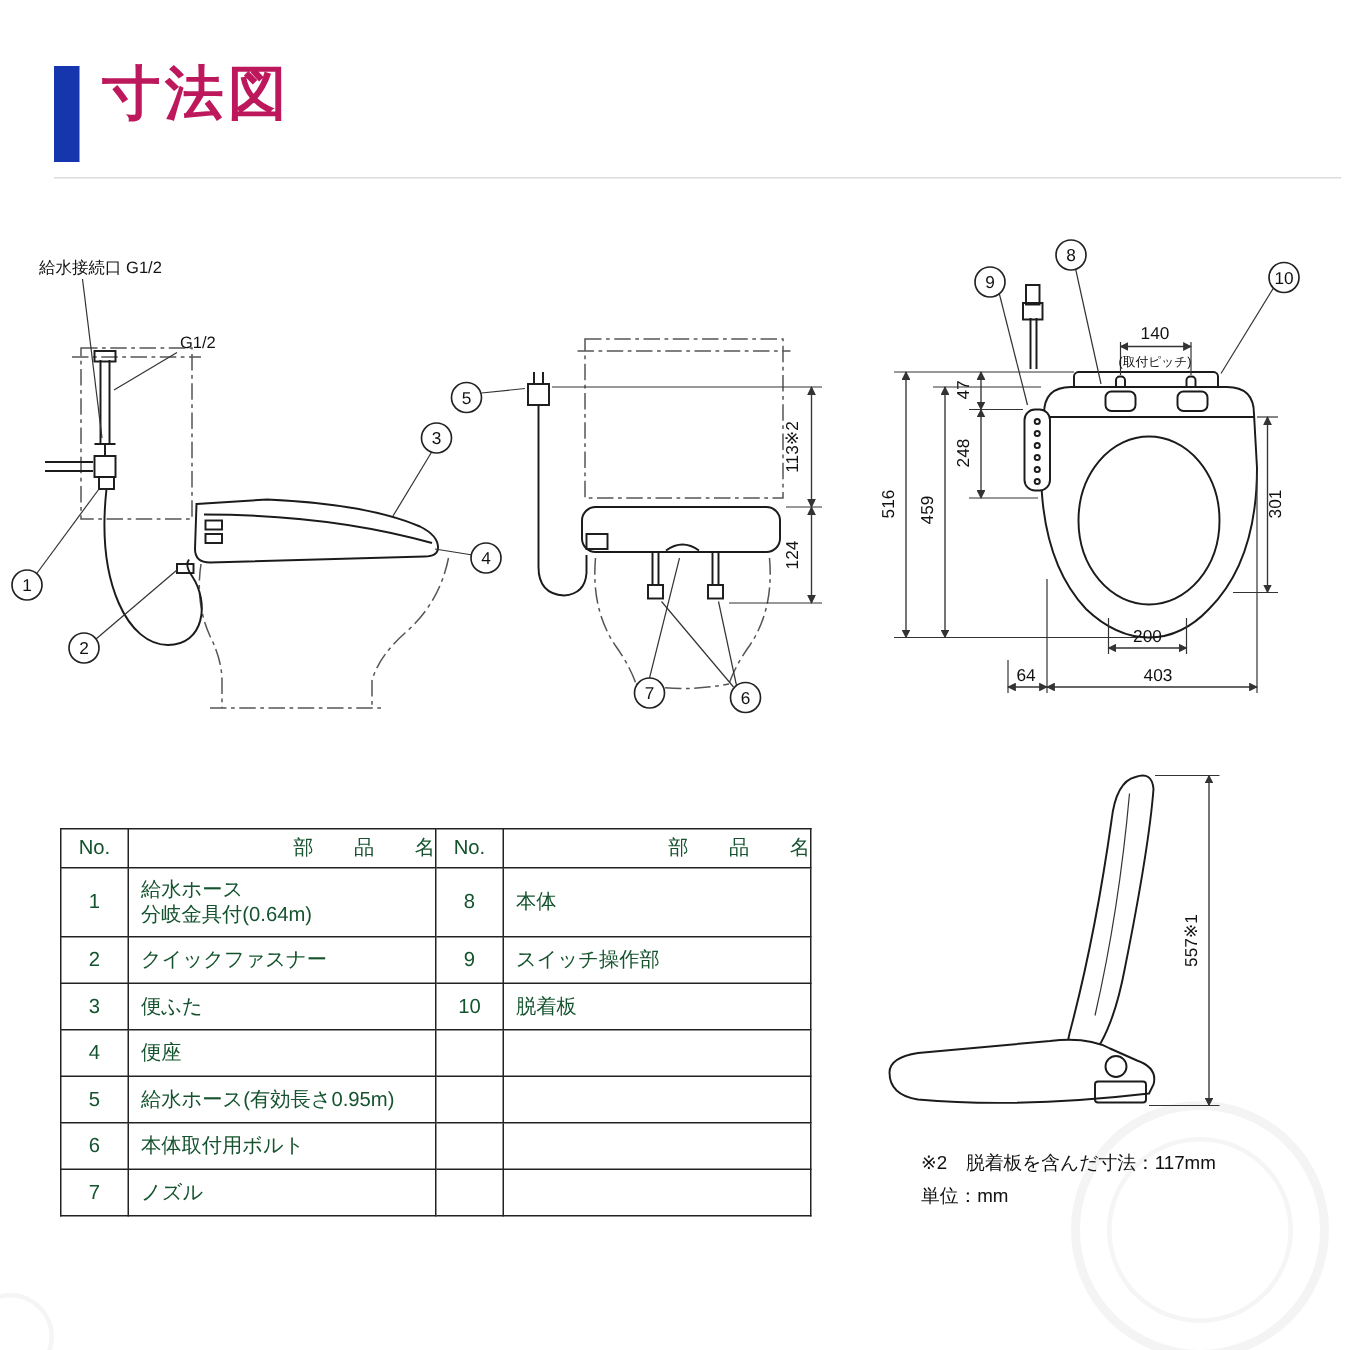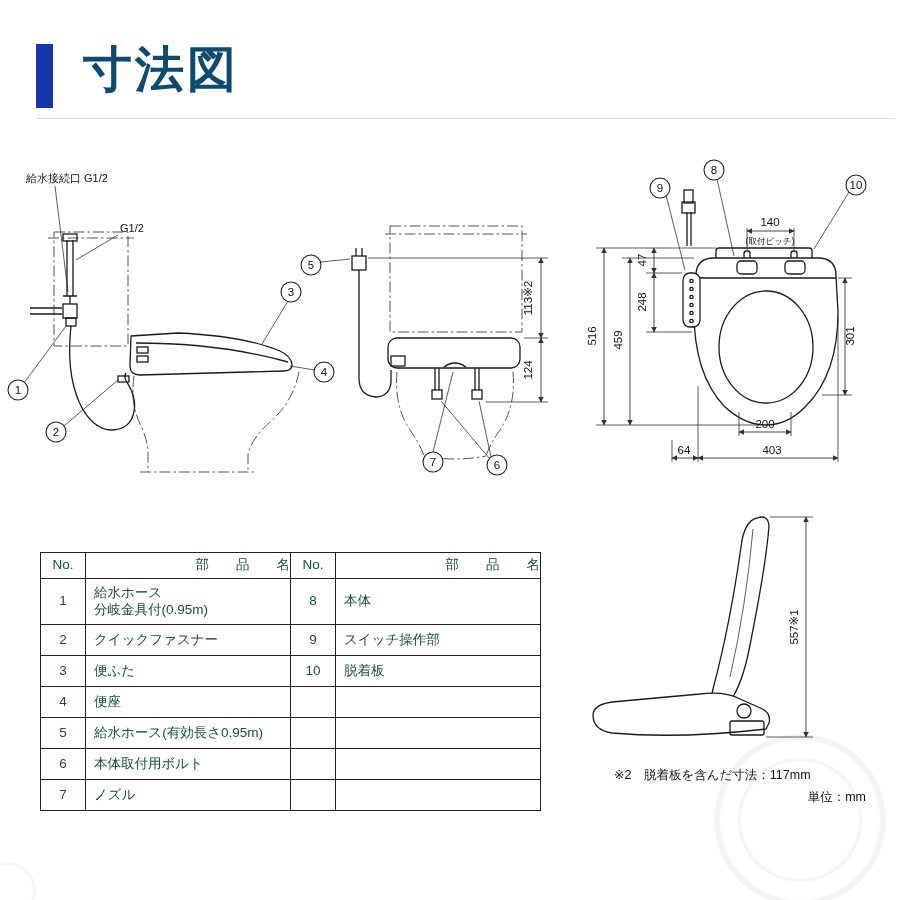--- a/index.html
+++ b/index.html
@@ -1,20 +1,20 @@
 <!DOCTYPE html>
 <html><head>
 <meta charset="utf-8">
 <style>
   *{margin:0;padding:0;box-sizing:border-box}
   html,body{width:900px;height:900px}
   body{background:#fff;font-family:"Liberation Sans","DejaVu Sans",sans-serif;position:relative;overflow:hidden;color:#111}
   .page{position:absolute;inset:0;background:#fff}
   .header-bar{position:absolute;left:36px;top:44px;width:17px;height:64px;background:#1636ad}
-  .page-title{position:absolute;left:83px;top:40px;font-size:49px;font-weight:700;color:#0c4a6e;letter-spacing:3px;line-height:1.2}
+  .page-title{position:absolute;left:68px;top:40px;font-size:39px;font-weight:700;color:#be185d;letter-spacing:3px;line-height:1.2}
   .header-rule{position:absolute;left:36px;top:118px;width:858px;height:1px;background:#dcdcdc}
   svg{position:absolute;overflow:visible}
   svg text{font-family:"Liberation Sans","DejaVu Sans",sans-serif}
   .ph{fill:none;stroke:#555;stroke-width:1;stroke-dasharray:11 3 2.5 3}
   .sd{fill:none;stroke:#1b1b1b;stroke-width:1.3}
   .sdf{fill:#fff;stroke:#1b1b1b;stroke-width:1.3}
   .tn{fill:none;stroke:#333;stroke-width:0.8}
   .dm{fill:none;stroke:#333;stroke-width:0.9}
   .co{fill:#fff;stroke:#222;stroke-width:1.1}
   .ct{font-size:11.5px;fill:#111;text-anchor:middle}
@@ -24,21 +24,21 @@
   .parts-table{position:absolute;left:40px;top:552px;border-collapse:collapse;table-layout:fixed}
   .parts-table th,.parts-table td{border:1.2px solid #222;font-size:13.5px;font-weight:400;color:#14532d;vertical-align:middle;line-height:1.25}
   .col-no{width:45px;text-align:center}
   .col-name{width:205px;text-align:left;padding-left:8px;white-space:pre-line}
   .parts-table th{font-weight:400}
   .parts-table th.col-name{text-align:right;padding-left:0}
   .row-h{height:26px}
   .row-1{height:46px}
   .row-n{height:31px}
   .notes{position:absolute;left:614px;top:766px;width:252px;font-size:12.5px;line-height:1.55}
-  .unit{text-align:right;margin-top:3px}
+  .unit{text-align:left;margin-top:3px}
   .wm{position:absolute;border-radius:50%;border:6px solid rgba(60,60,60,.055)}
   .wm-inner{position:absolute;border-radius:50%;border:3px solid rgba(60,60,60,.05)}
 </style>
 </head>
 <body>
 
 <div class="page">
 
   <div class="wm" style="left:714px;top:734px;width:172px;height:172px"></div>
   <div class="wm-inner" style="left:738px;top:758px;width:124px;height:124px"></div>
@@ -298,21 +298,21 @@
     <tbody>
         <tr class="row-h">
       <th class="col-no">No.</th>
       <th class="col-name">部　　品　　名</th>
       <th class="col-no">No.</th>
       <th class="col-name">部　　品　　名</th>
     </tr>
     <tr class="row-1">
       <td class="col-no">1</td>
       <td class="col-name">給水ホース
-分岐金具付(0.95m)</td>
+分岐金具付(0.64m)</td>
       <td class="col-no">8</td>
       <td class="col-name">本体</td>
     </tr>
     <tr class="row-n">
       <td class="col-no">2</td>
       <td class="col-name">クイックファスナー</td>
       <td class="col-no">9</td>
       <td class="col-name">スイッチ操作部</td>
     </tr>
     <tr class="row-n">

